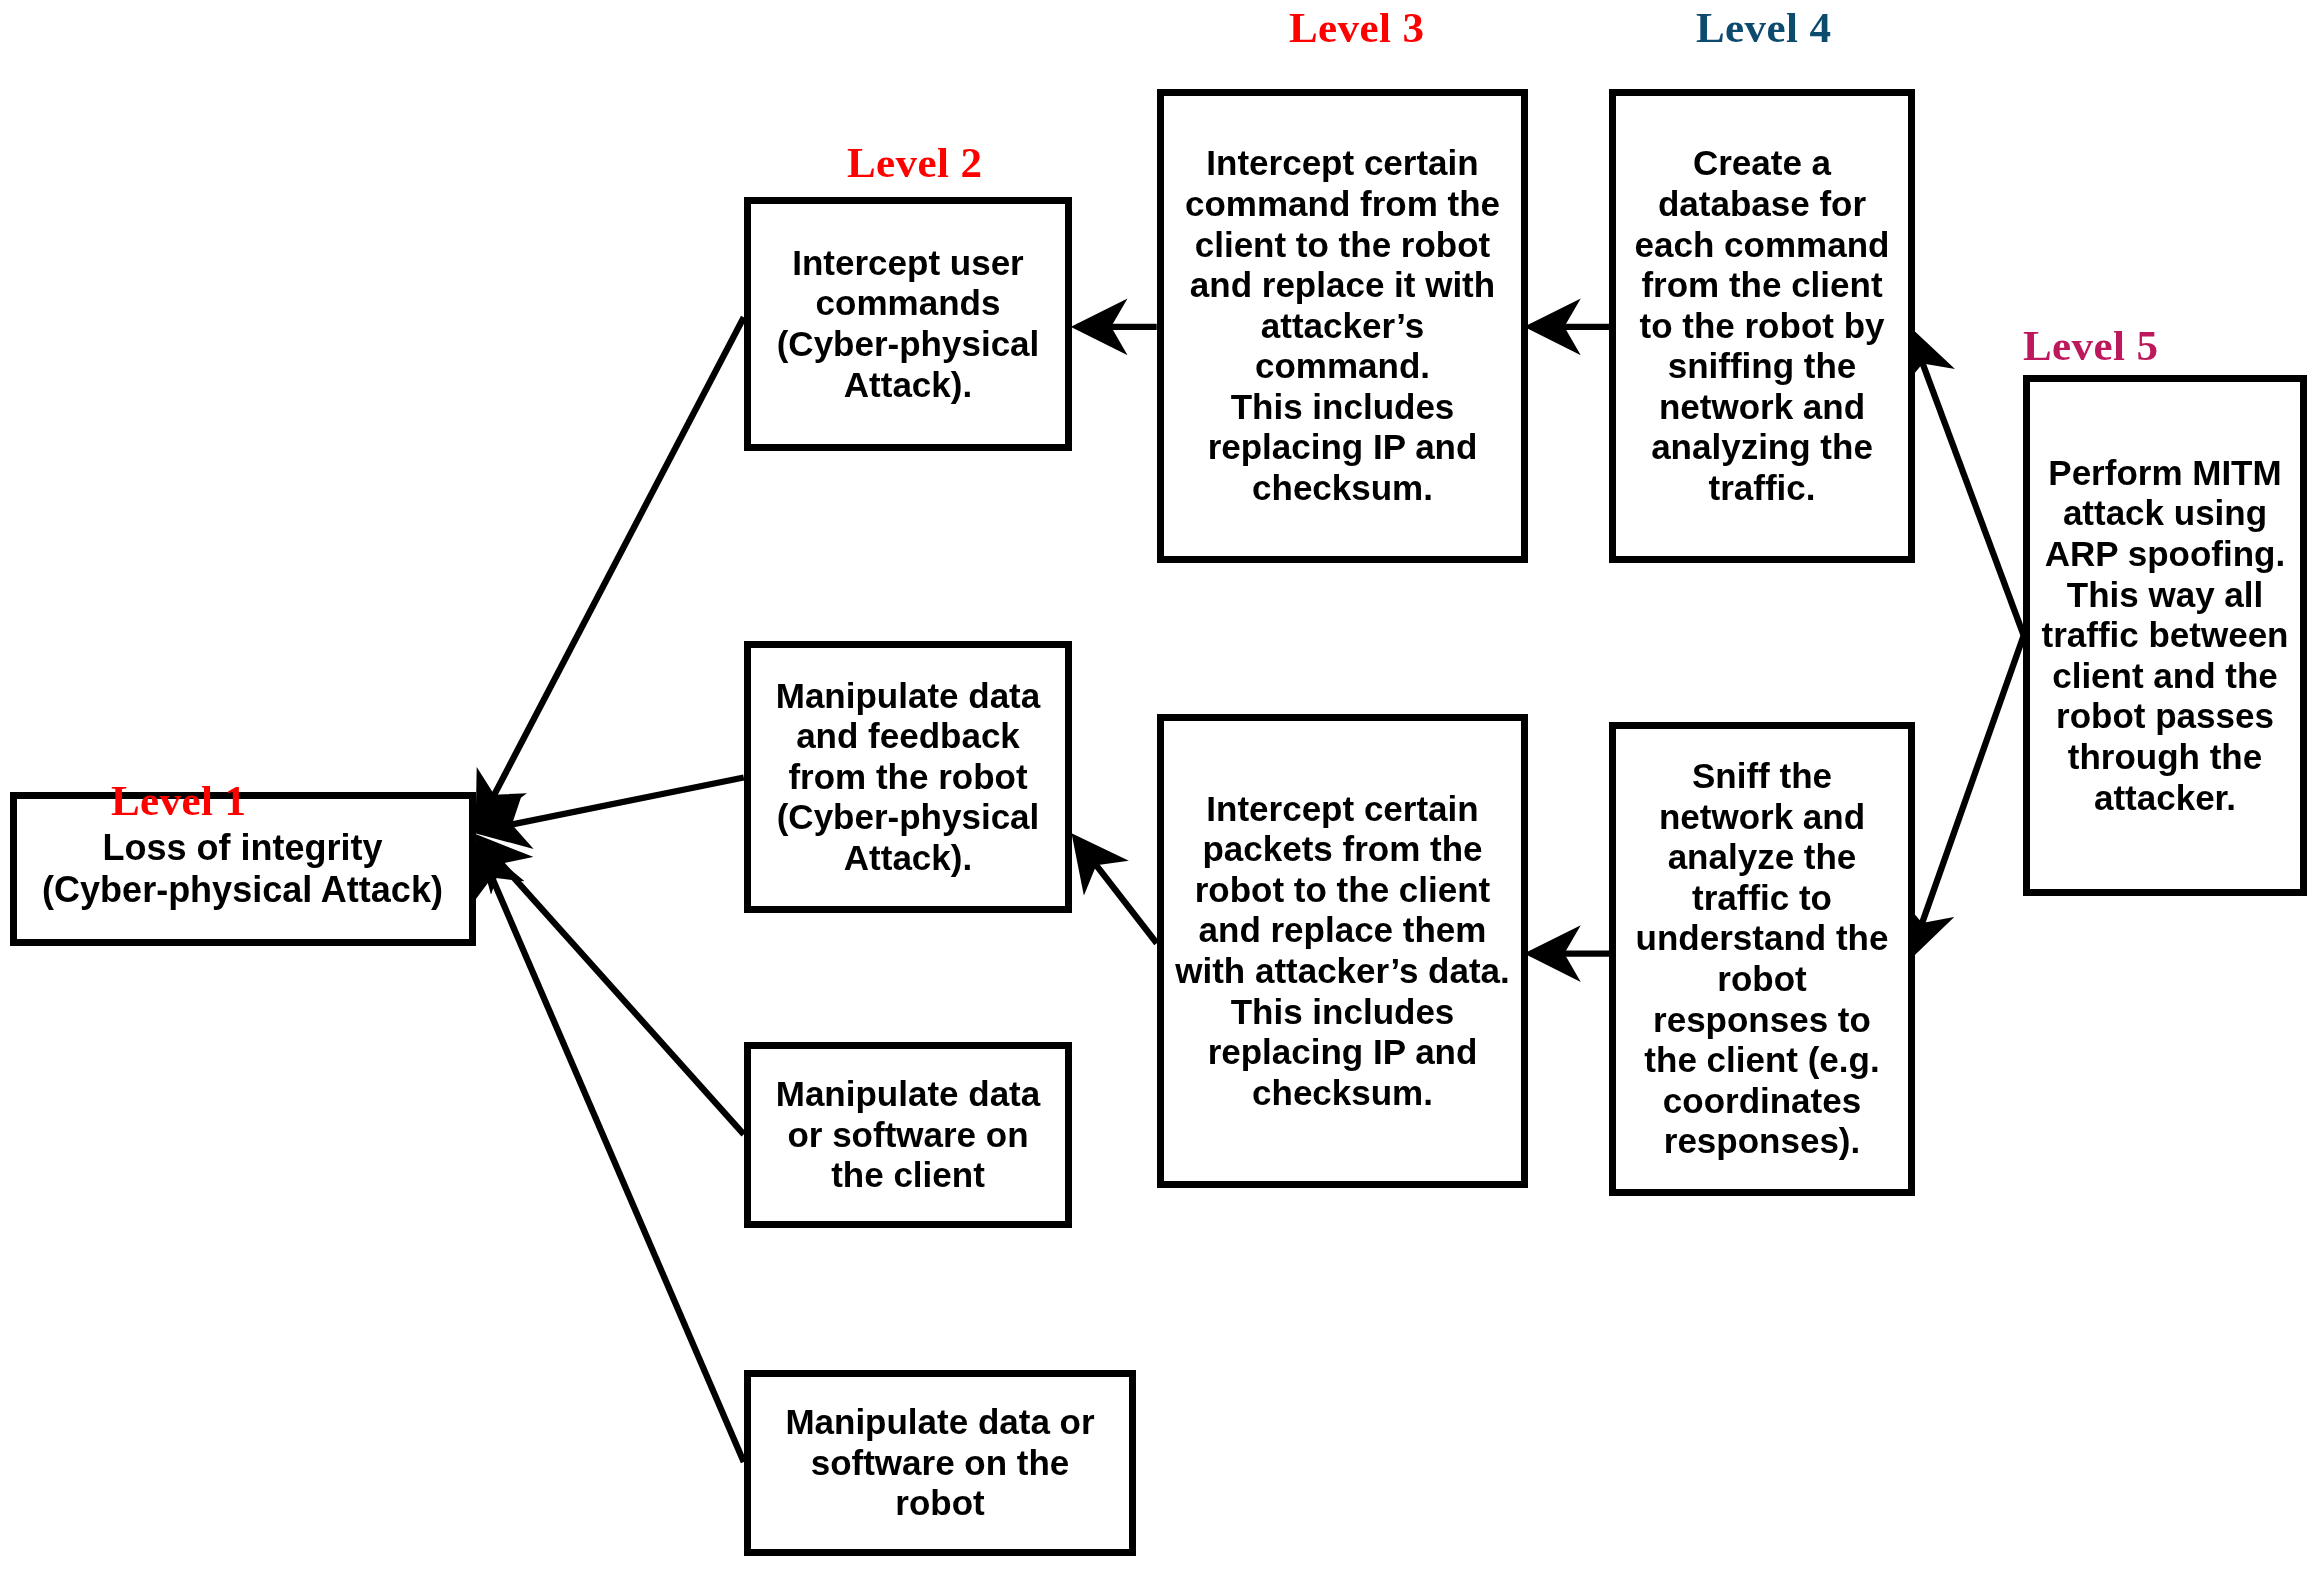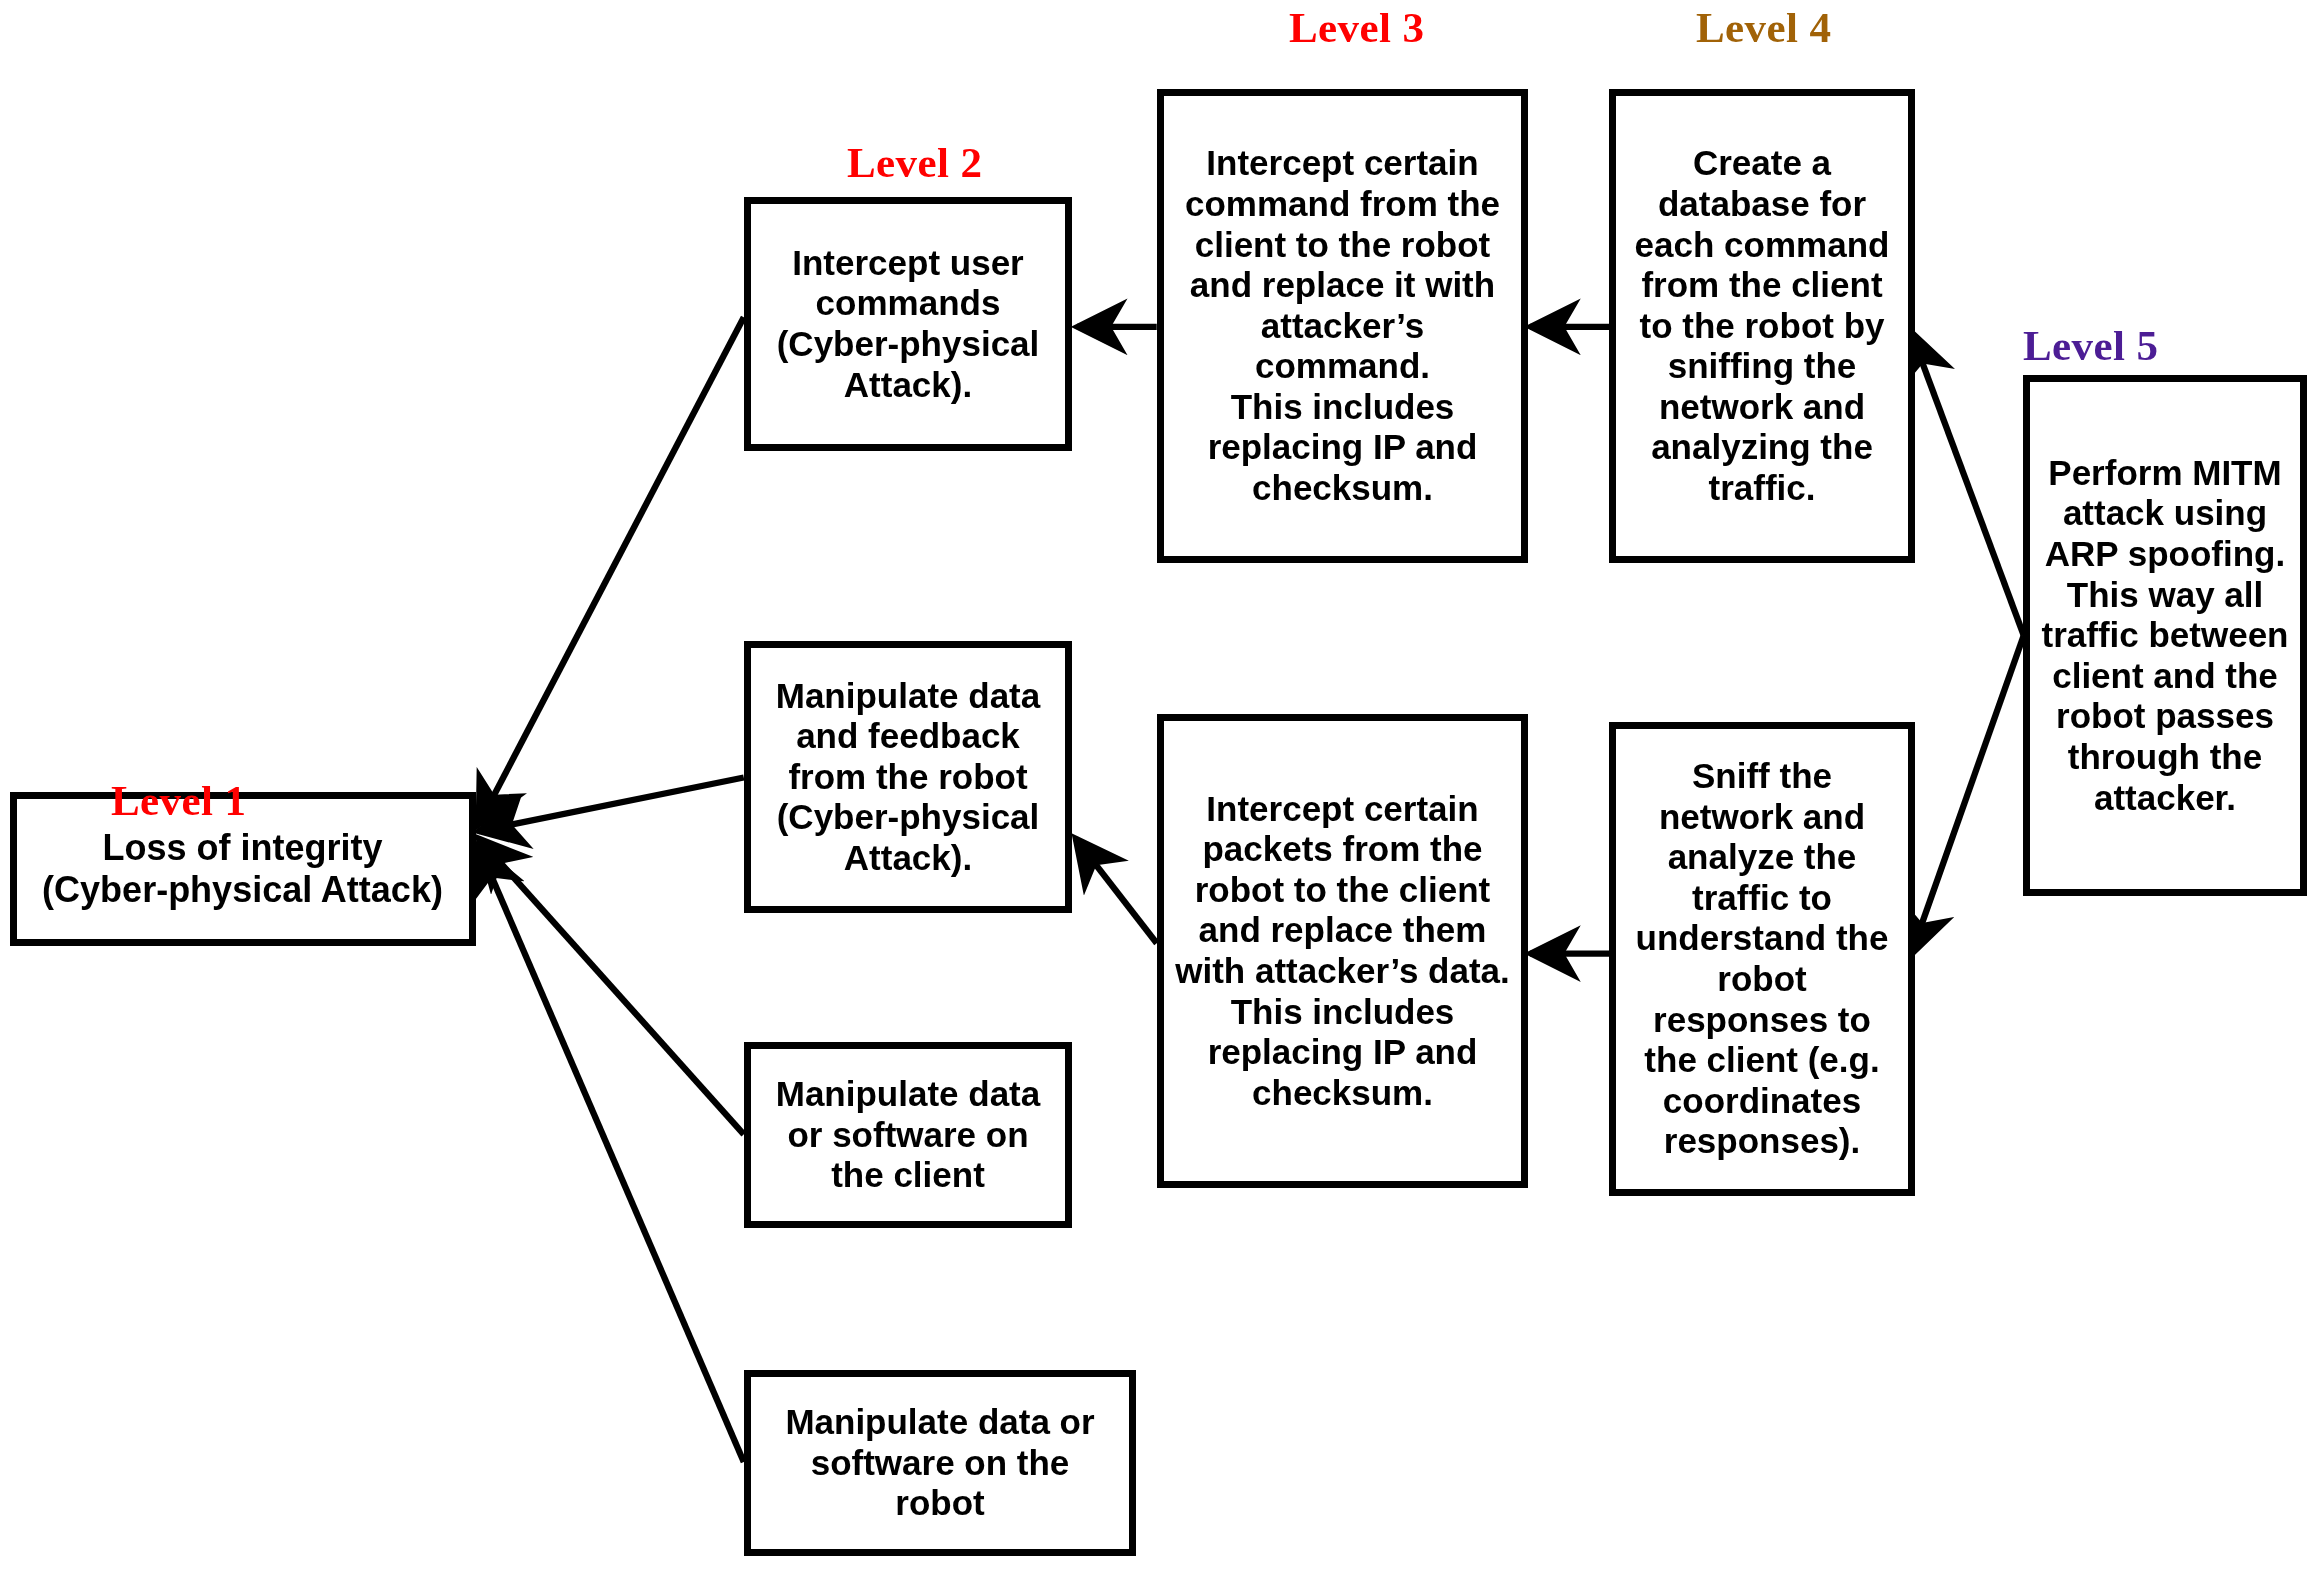--- a/index.html
+++ b/index.html
@@ -86,18 +86,18 @@
       <div class="node" style="left: 1157px; top: 714px; width: 371px; height: 474px; font-size: 35px;"><span>Intercept certain packets from the robot to the client and replace them with attacker’s data.
 This includes replacing IP and checksum.</span></div>
       <div class="node" style="left: 1609px; top: 89px; width: 306px; height: 474px; font-size: 35px;"><span>Create a database for each command from the client to the robot by sniffing the network and analyzing the traffic.</span></div>
       <div class="node" style="left: 1609px; top: 714px; width: 306px; height: 474px; font-size: 35px; margin-top: 8px;"><span>Sniff the network and analyze the traffic to understand the robot responses to the client (e.g. coordinates responses).</span></div>
       <div class="node" style="left: 2023px; top: 375px; width: 284px; height: 521px; font-size: 35px;"><span>Perform MITM attack using ARP spoofing. This way all traffic between client and the robot passes through the attacker.</span></div>
     </div>
   <div id="label-layer">
       <div class="level-label" style="left: 111px; top: 736px; color: rgb(255, 0, 0); margin-top: 40px;">Level 1</div>
       <div class="level-label" style="left: 847px; top: 138px; color: rgb(255, 0, 0);">Level 2</div>
       <div class="level-label" style="left: 1280px; top: 3.2px; color: rgb(255, 0, 0); margin-left: 9px;">Level 3</div>
-      <div class="level-label" style="left: 1696px; top: 3.2px; color: #a16207; text-align: center;">Level 4</div>
-      <div class="level-label" style="left: 2023px; top: 321px; color: #4c1d95;">Level 5</div>
+      <div class="level-label" style="left: 1696px; top: 3.2px; color: #0c4a6e; text-align: center;">Level 4</div>
+      <div class="level-label" style="left: 2023px; top: 321px; color: #be185d;">Level 5</div>
     </div>
 
 </div>
 
 
 </body></html>

